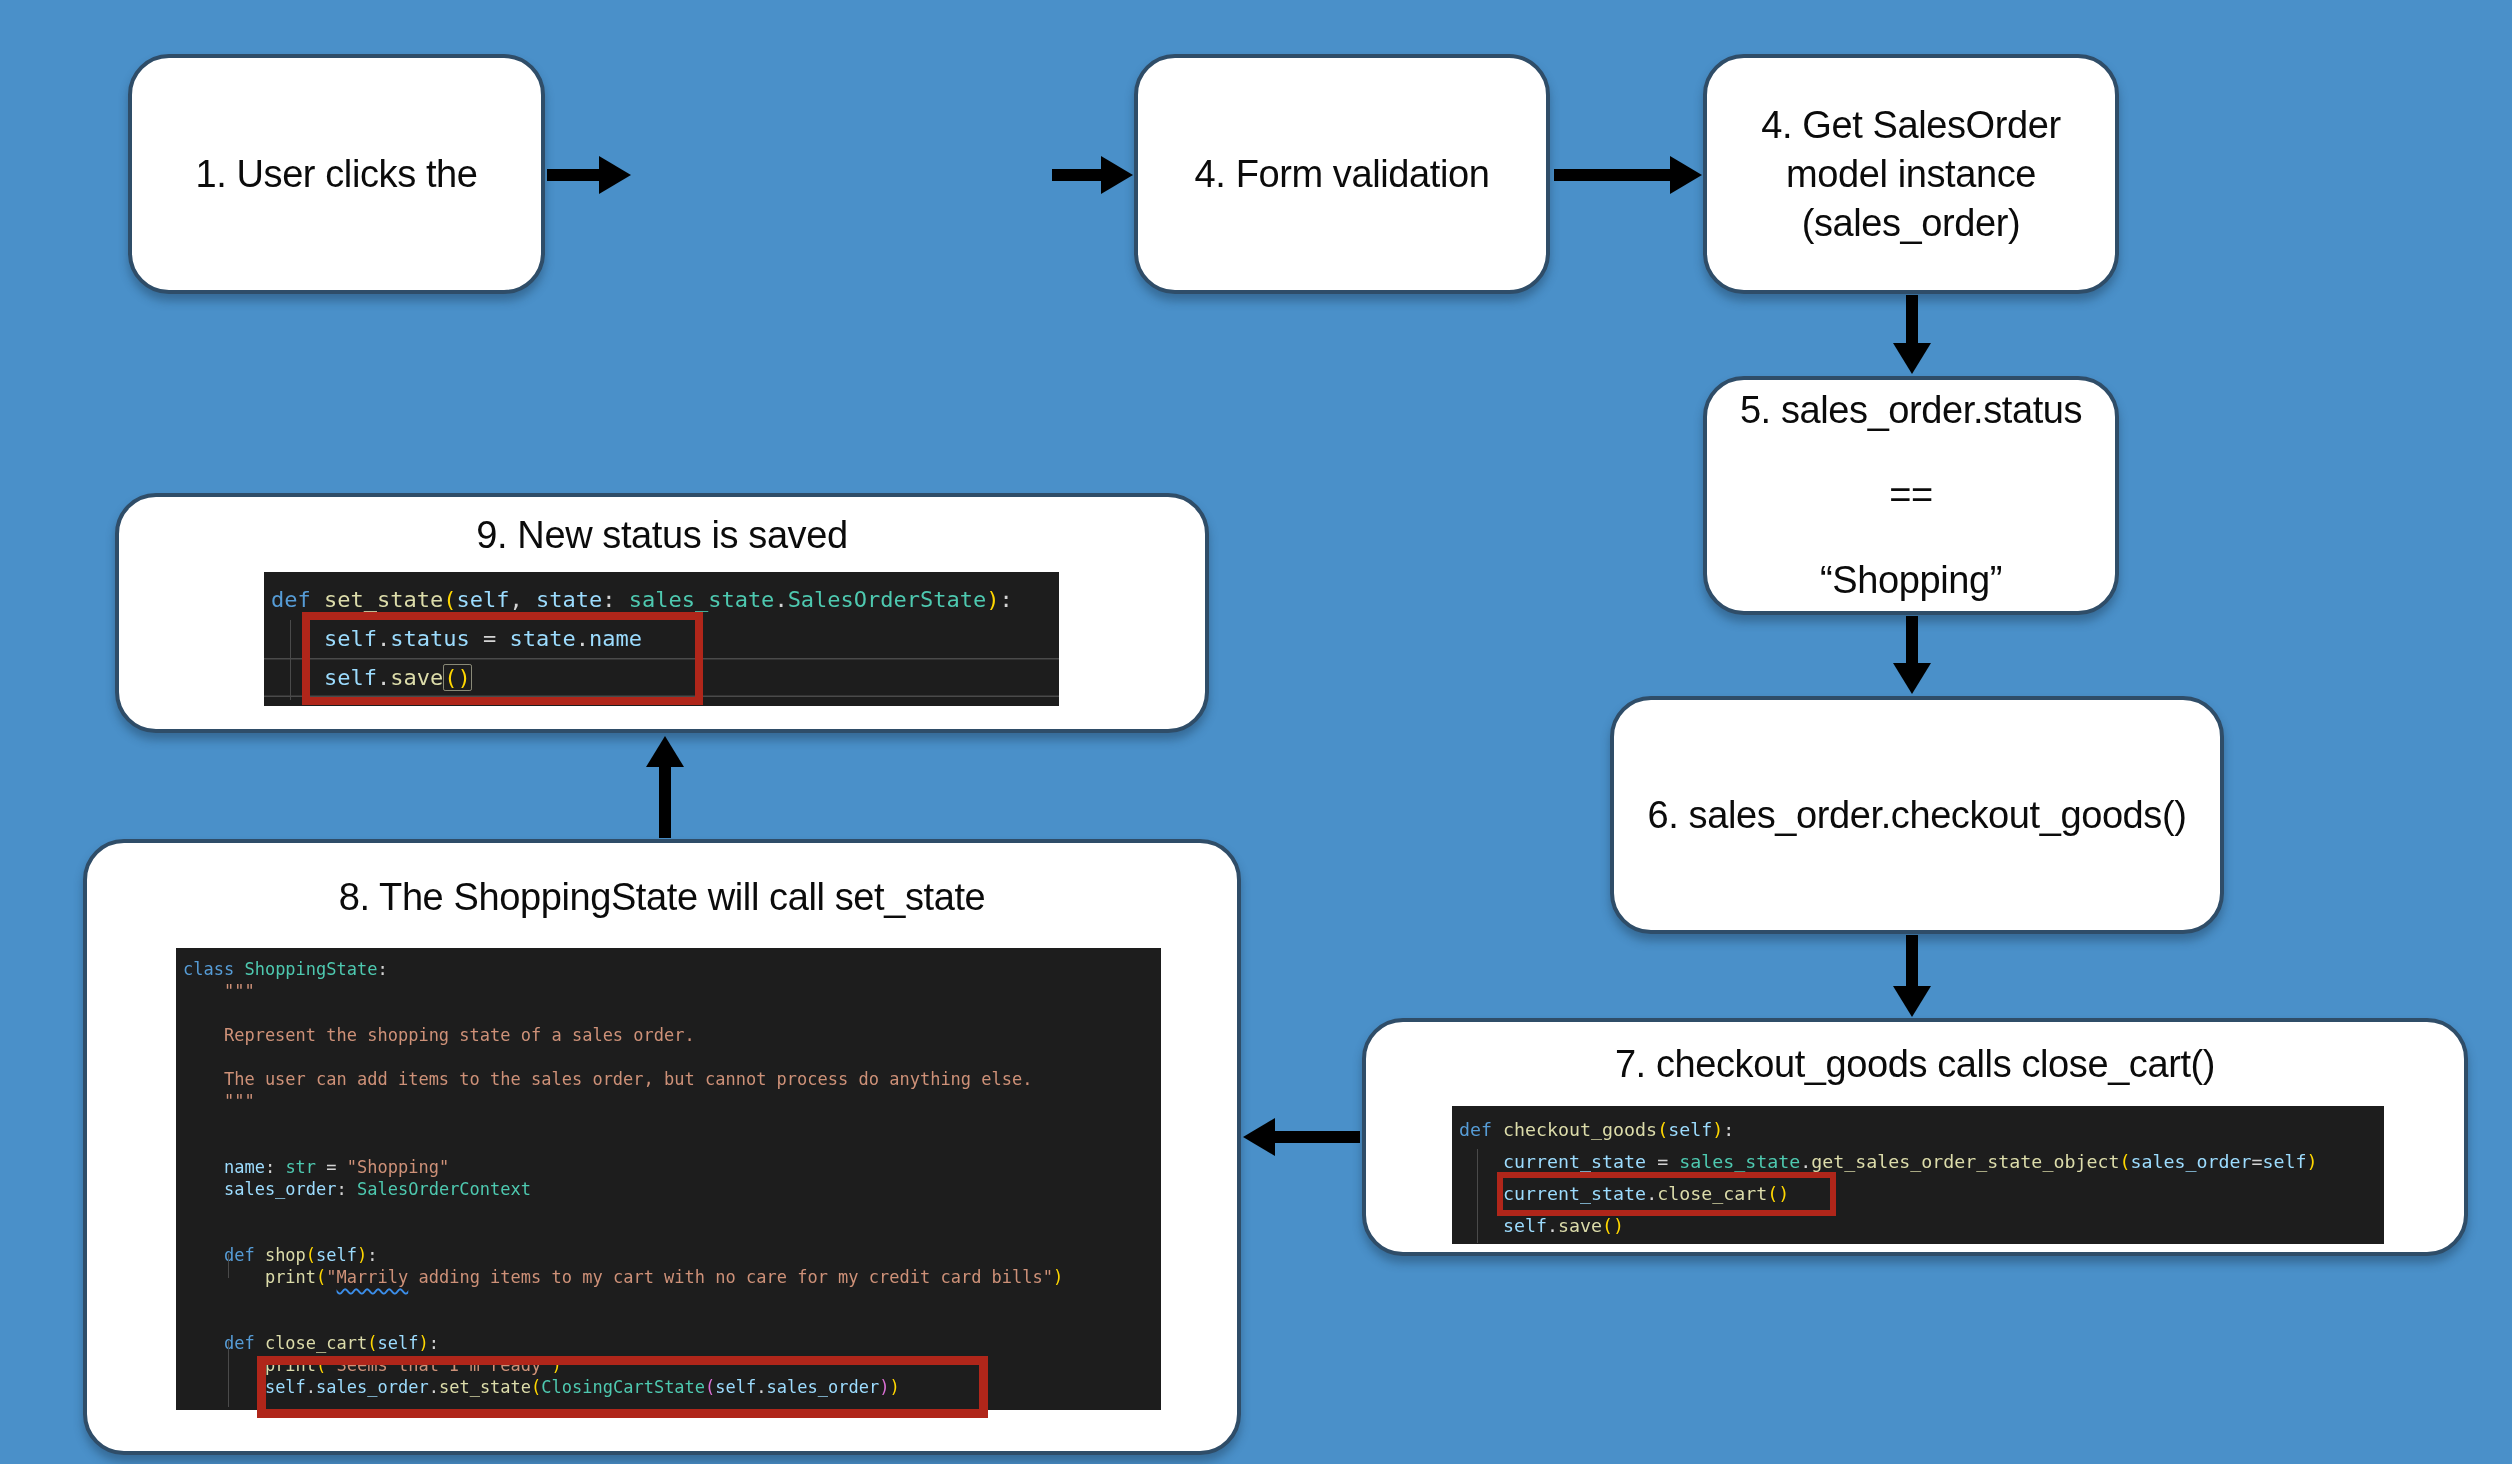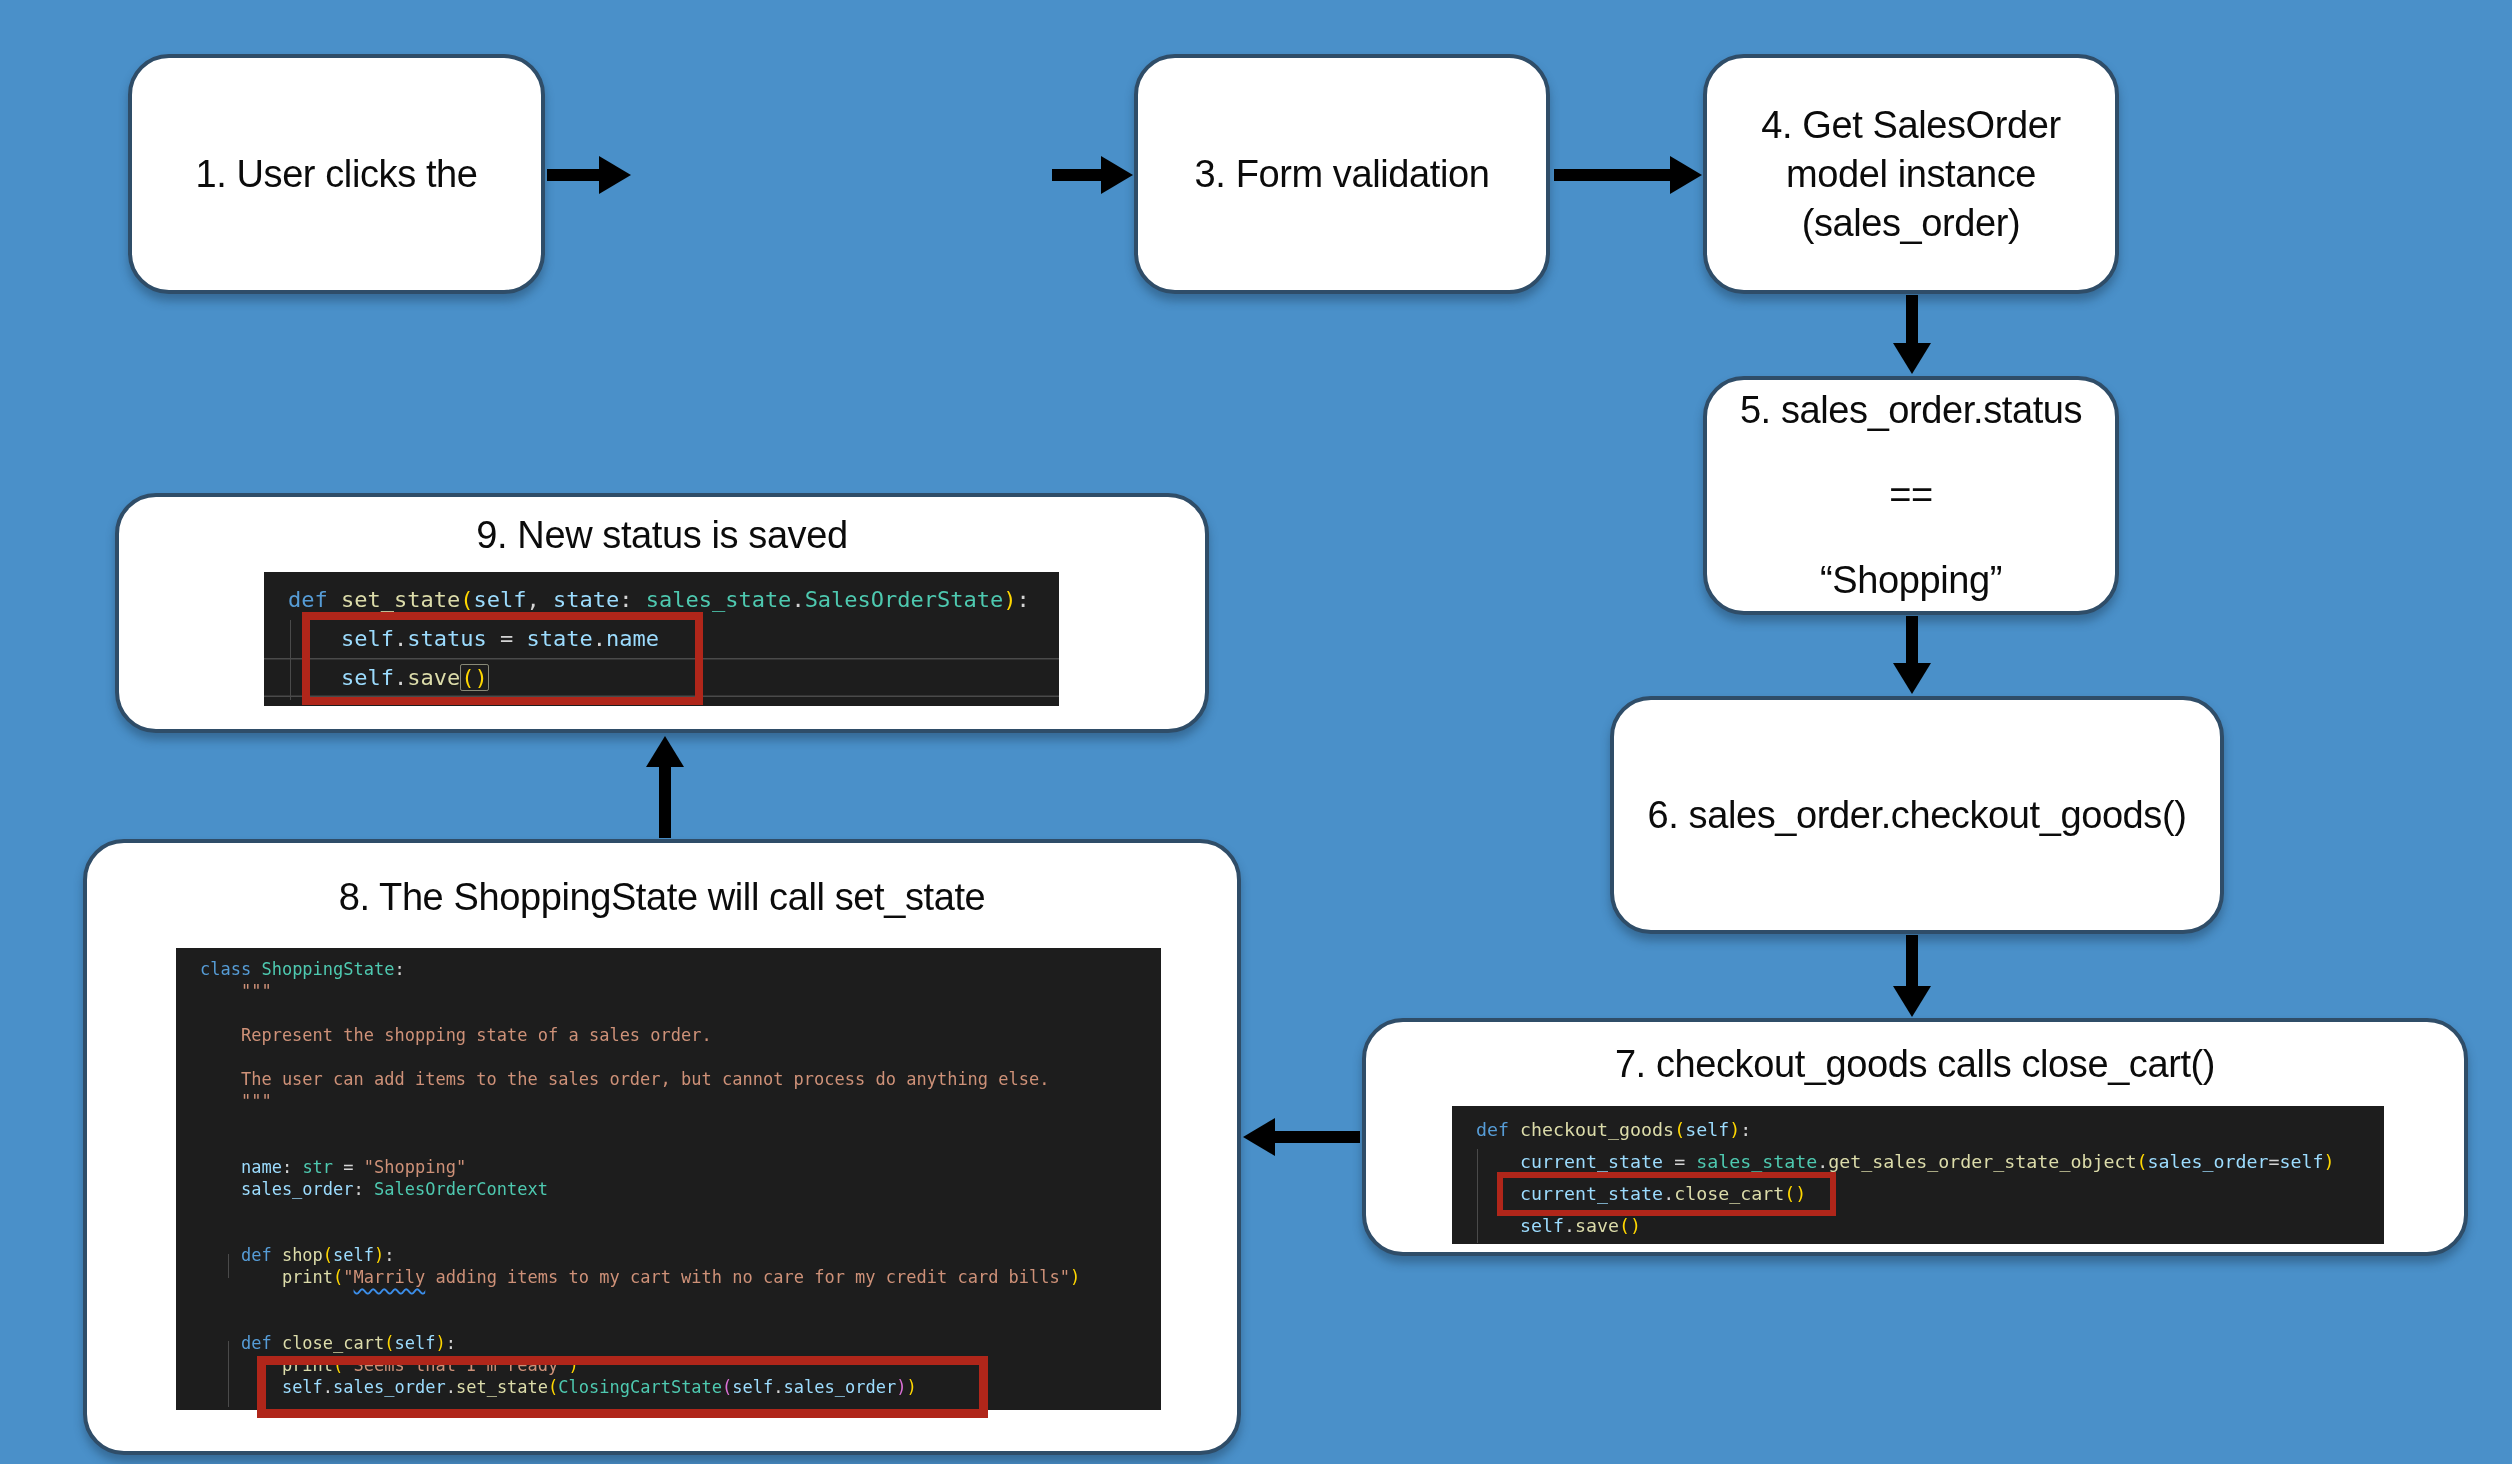--- a/index.html
+++ b/index.html
@@ -46,21 +46,21 @@
   
   .codeblock{
     position:absolute;
     background:var(--codebg,#1D1D1D);
     font-family:"DejaVu Sans Mono","Liberation Mono",monospace;
     color:var(--syn-pl,#D4D4D4);
     white-space:pre;
     box-sizing:border-box;
     overflow:hidden;
   }
-  .code-line{padding-left:24px;}
+  .code-line{padding-left:7px;}
   .code-line.cur{
     box-shadow:inset 0 1.4px 0 rgba(255,255,255,0.20), inset 0 -1.4px 0 rgba(255,255,255,0.20);
   }
   .c-kw{color:var(--syn-kw,#569CD6);}
   .c-fn{color:var(--syn-fn,#DCDCAA);}
   .c-var{color:var(--syn-var,#9CDCFE);}
   .c-ty{color:var(--syn-ty,#4EC9B0);}
   .c-str{color:var(--syn-str,#CE9178);}
   .c-pl{color:var(--syn-pl,#D4D4D4);}
   .c-b1{color:var(--syn-b1,#FFD700);}
@@ -75,21 +75,21 @@
 </style>
 </head>
 <body>
 
 <div class="canvas">
 
   <div class="fbox" style="left:128px;top:54px;width:417px;height:240px;">
     <div>1. User clicks the</div>
   </div>
   <div class="fbox" style="left:1134px;top:54px;width:416px;height:240px;">
-    <div>3. Form validation</div>
+    <div>4. Form validation</div>
   </div>
   <div class="fbox" style="left:1703px;top:54px;width:416px;height:240px;line-height:49px;">
     <div>4. Get SalesOrder</div>
     <div>model instance</div>
     <div>(sales_order)</div>
   </div>
 
   <div class="fbox" style="left:1703px;top:376px;width:416px;height:239px;line-height:49px;gap:36px;">
     <div>5. sales_order.status</div>
     <div>==</div>

